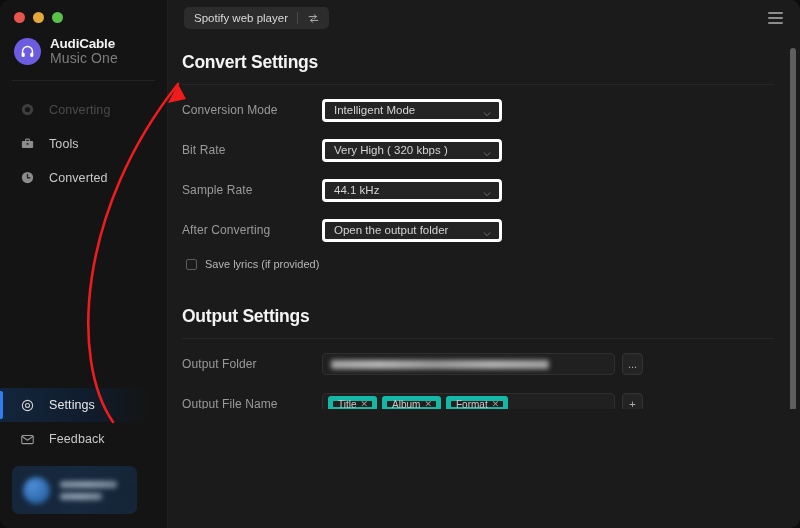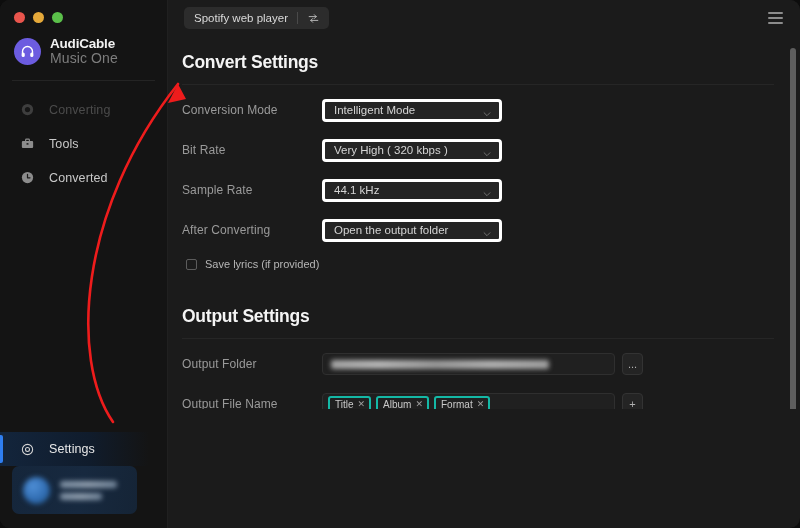--- a/index.html
+++ b/index.html
@@ -197,21 +197,21 @@
     font-size: 11px; color: #b0b0b0; line-height: 1;
   }
   .tag-field {
     width: 293px; height: 22px;
     background: #202020; border: 1px solid #2f2f2f; border-radius: 4px;
     display: flex; align-items: center; gap: 5px; padding: 0 5px;
   }
   .tag {
     display: flex; align-items: center; gap: 4px;
     height: 16px; padding: 0 4px 0 5px;
-    border: 2px solid #14b8a6; border-radius: 3px;
+    border: 5px solid #14b8a6; border-radius: 3px;
     font-size: 10px; color: #cacaca; cursor: pointer;
   }
   .tag-x { font-size: 9px; color: #9c9c9c; line-height: 1; }
   .info-ico { width: 14px; height: 14px; margin-left: 9px; cursor: pointer; }
 
   
   .scrollbar-track {
     position: absolute; right: 4px; top: 40px; bottom: 6px;
     width: 6px;
   }
@@ -297,20 +297,29 @@
       <div class="nav-item active">
         <span class="nav-ico">
           <svg width="15" height="15" viewBox="0 0 24 24" fill="none">
             <circle cx="12" cy="12" r="8.2" stroke="#d3d3d3" stroke-width="1.7"></circle>
             <circle cx="12" cy="12" r="3.2" stroke="#d3d3d3" stroke-width="1.7"></circle>
           </svg>
         </span>
         <span class="nav-label">Settings</span>
       </div>
 
+      <div class="nav-item" style="margin-bottom:10px">
+        <span class="nav-ico">
+          <svg width="15" height="15" viewBox="0 0 24 24" fill="none">
+            <rect x="2.8" y="5.6" width="18.4" height="13" rx="2" stroke="#9b9b9b" stroke-width="1.7"></rect>
+            <path d="M3.6 7.2 12 13.2l8.4-6" stroke="#9b9b9b" stroke-width="1.7" stroke-linecap="round" stroke-linejoin="round"></path>
+          </svg>
+        </span>
+        <span class="nav-label">Feedback</span>
+      </div>
 
       <div class="account-card">
         <div class="account-avatar"></div>
         <div class="account-lines">
           <div class="blur-line l1"></div>
           <div class="blur-line l2"></div>
         </div>
       </div>
     </div>
   </div>

